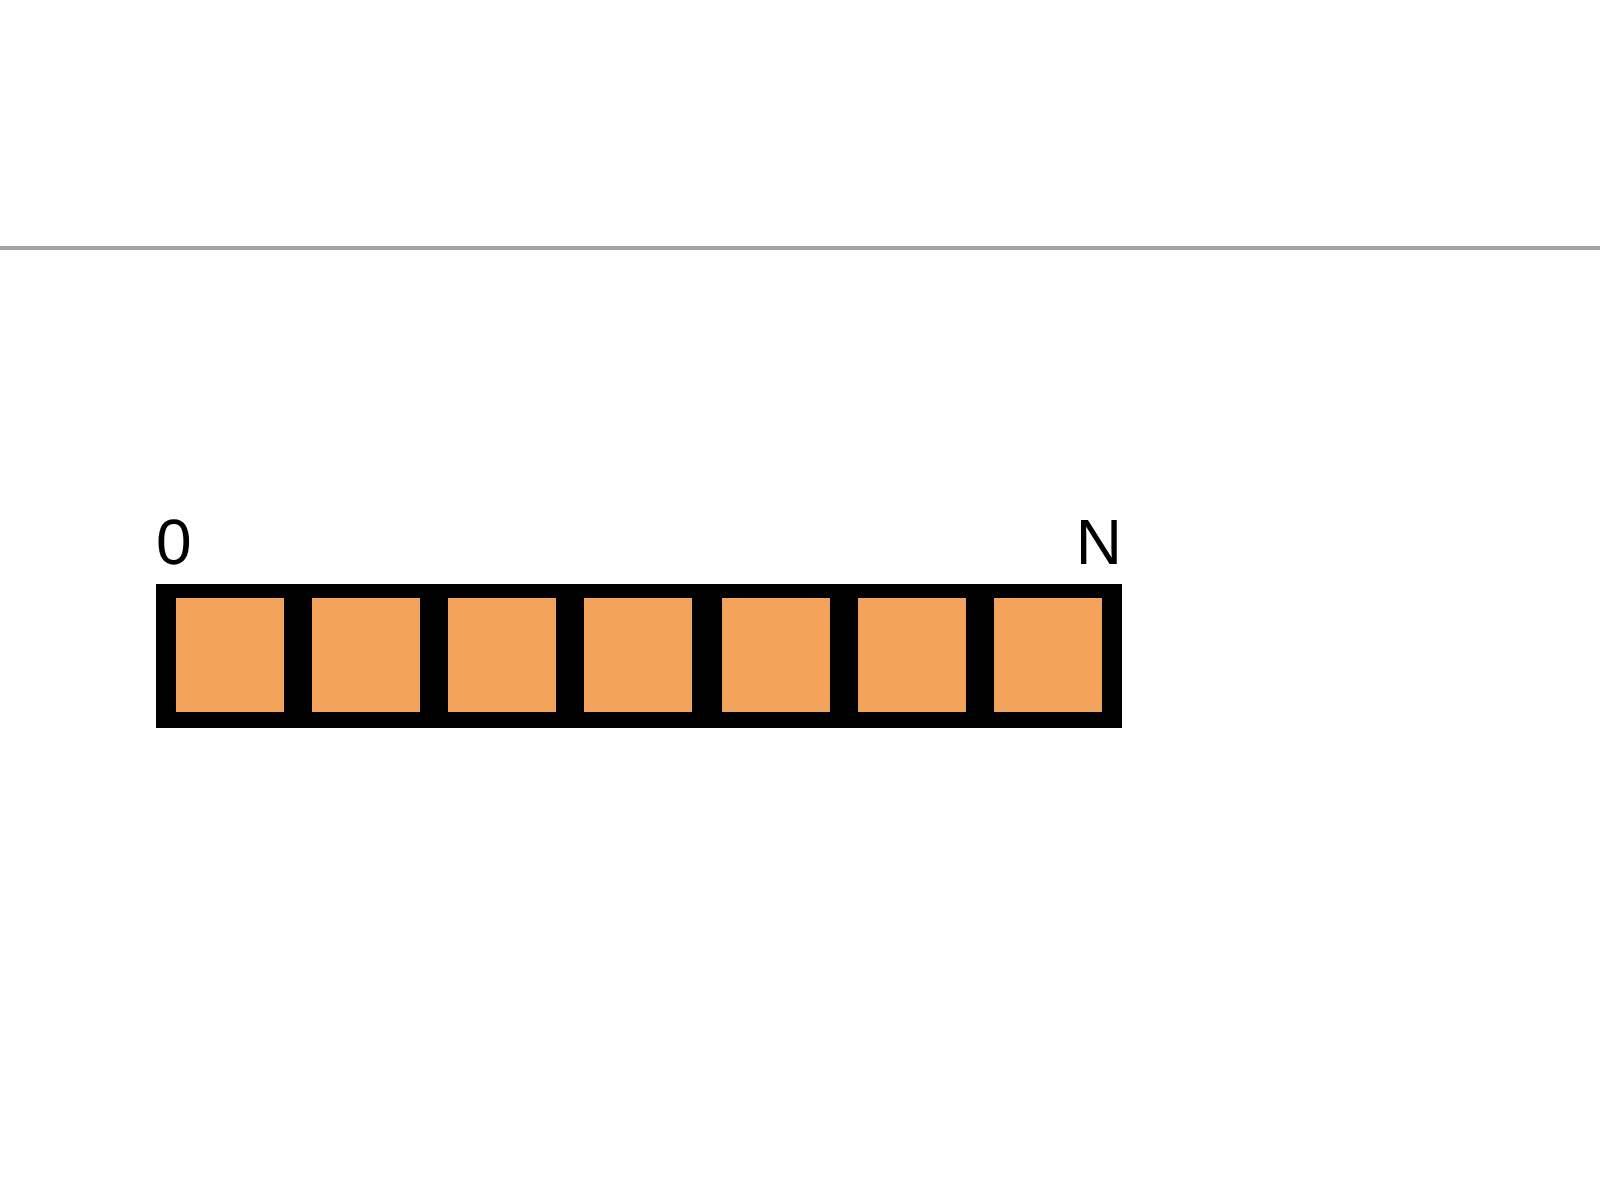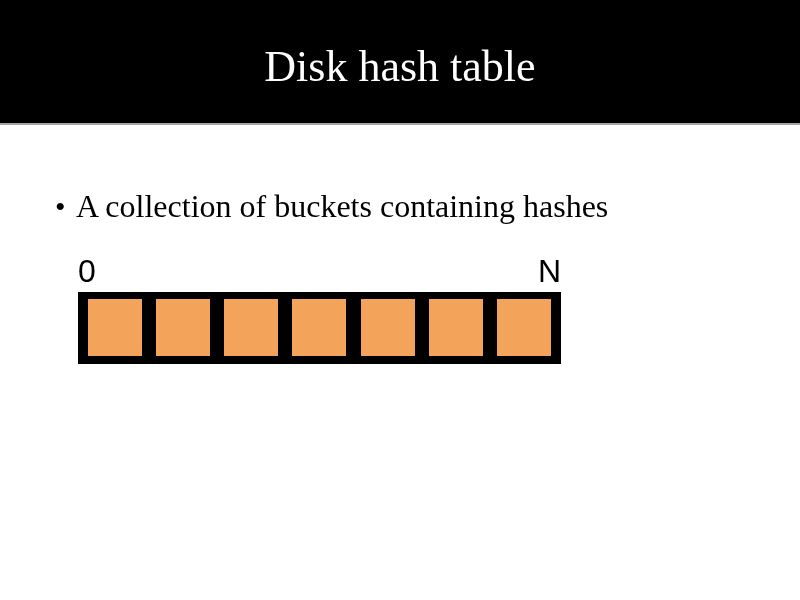--- a/index.html
+++ b/index.html
@@ -87,29 +87,23 @@
   .bucket{
     width:54px;height:57px;
     background:var(--bucket-fill);
   }
 </style>
 </head>
 <body>
 
 <div class="slide">
 
-  <header class="slide-header">
-    <h1 class="slide-title">Disk hash table</h1>
-  </header>
 
   <div class="header-divider"></div>
 
-  <div class="bullet-line">
-    <span class="bullet-marker">•</span><span class="bullet-text">A collection of buckets containing hashes</span>
-  </div>
 
   <div class="diagram-labels">
     <span class="label-start">0</span>
     <span class="label-end">N</span>
   </div>
 
   <div class="bucket-bar">
       <div class="bucket"></div>
       <div class="bucket"></div>
       <div class="bucket"></div>

